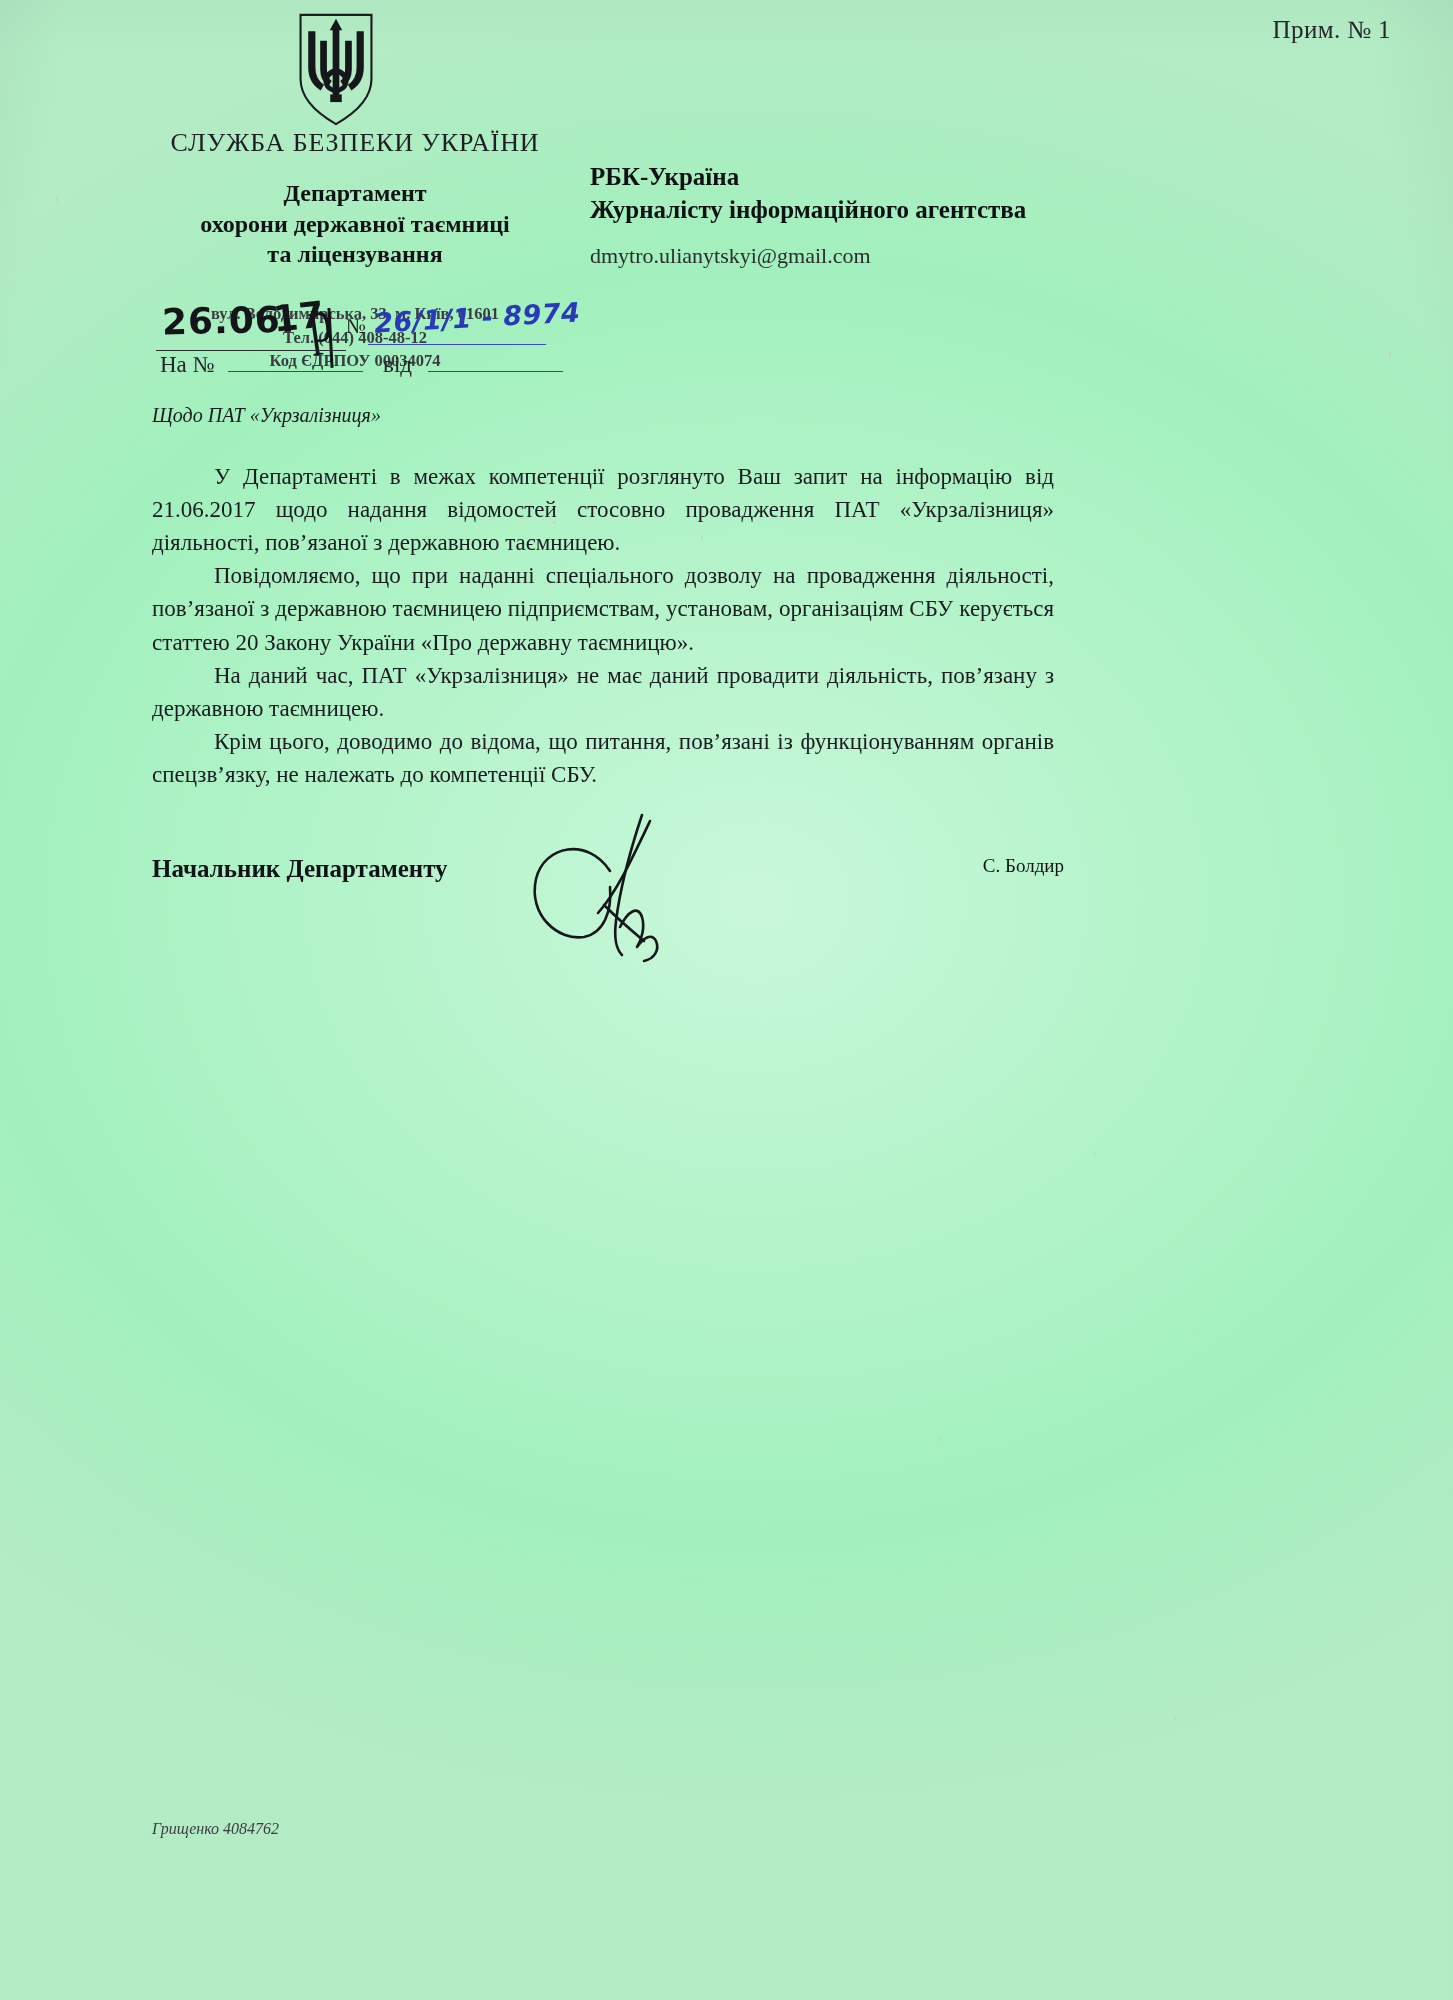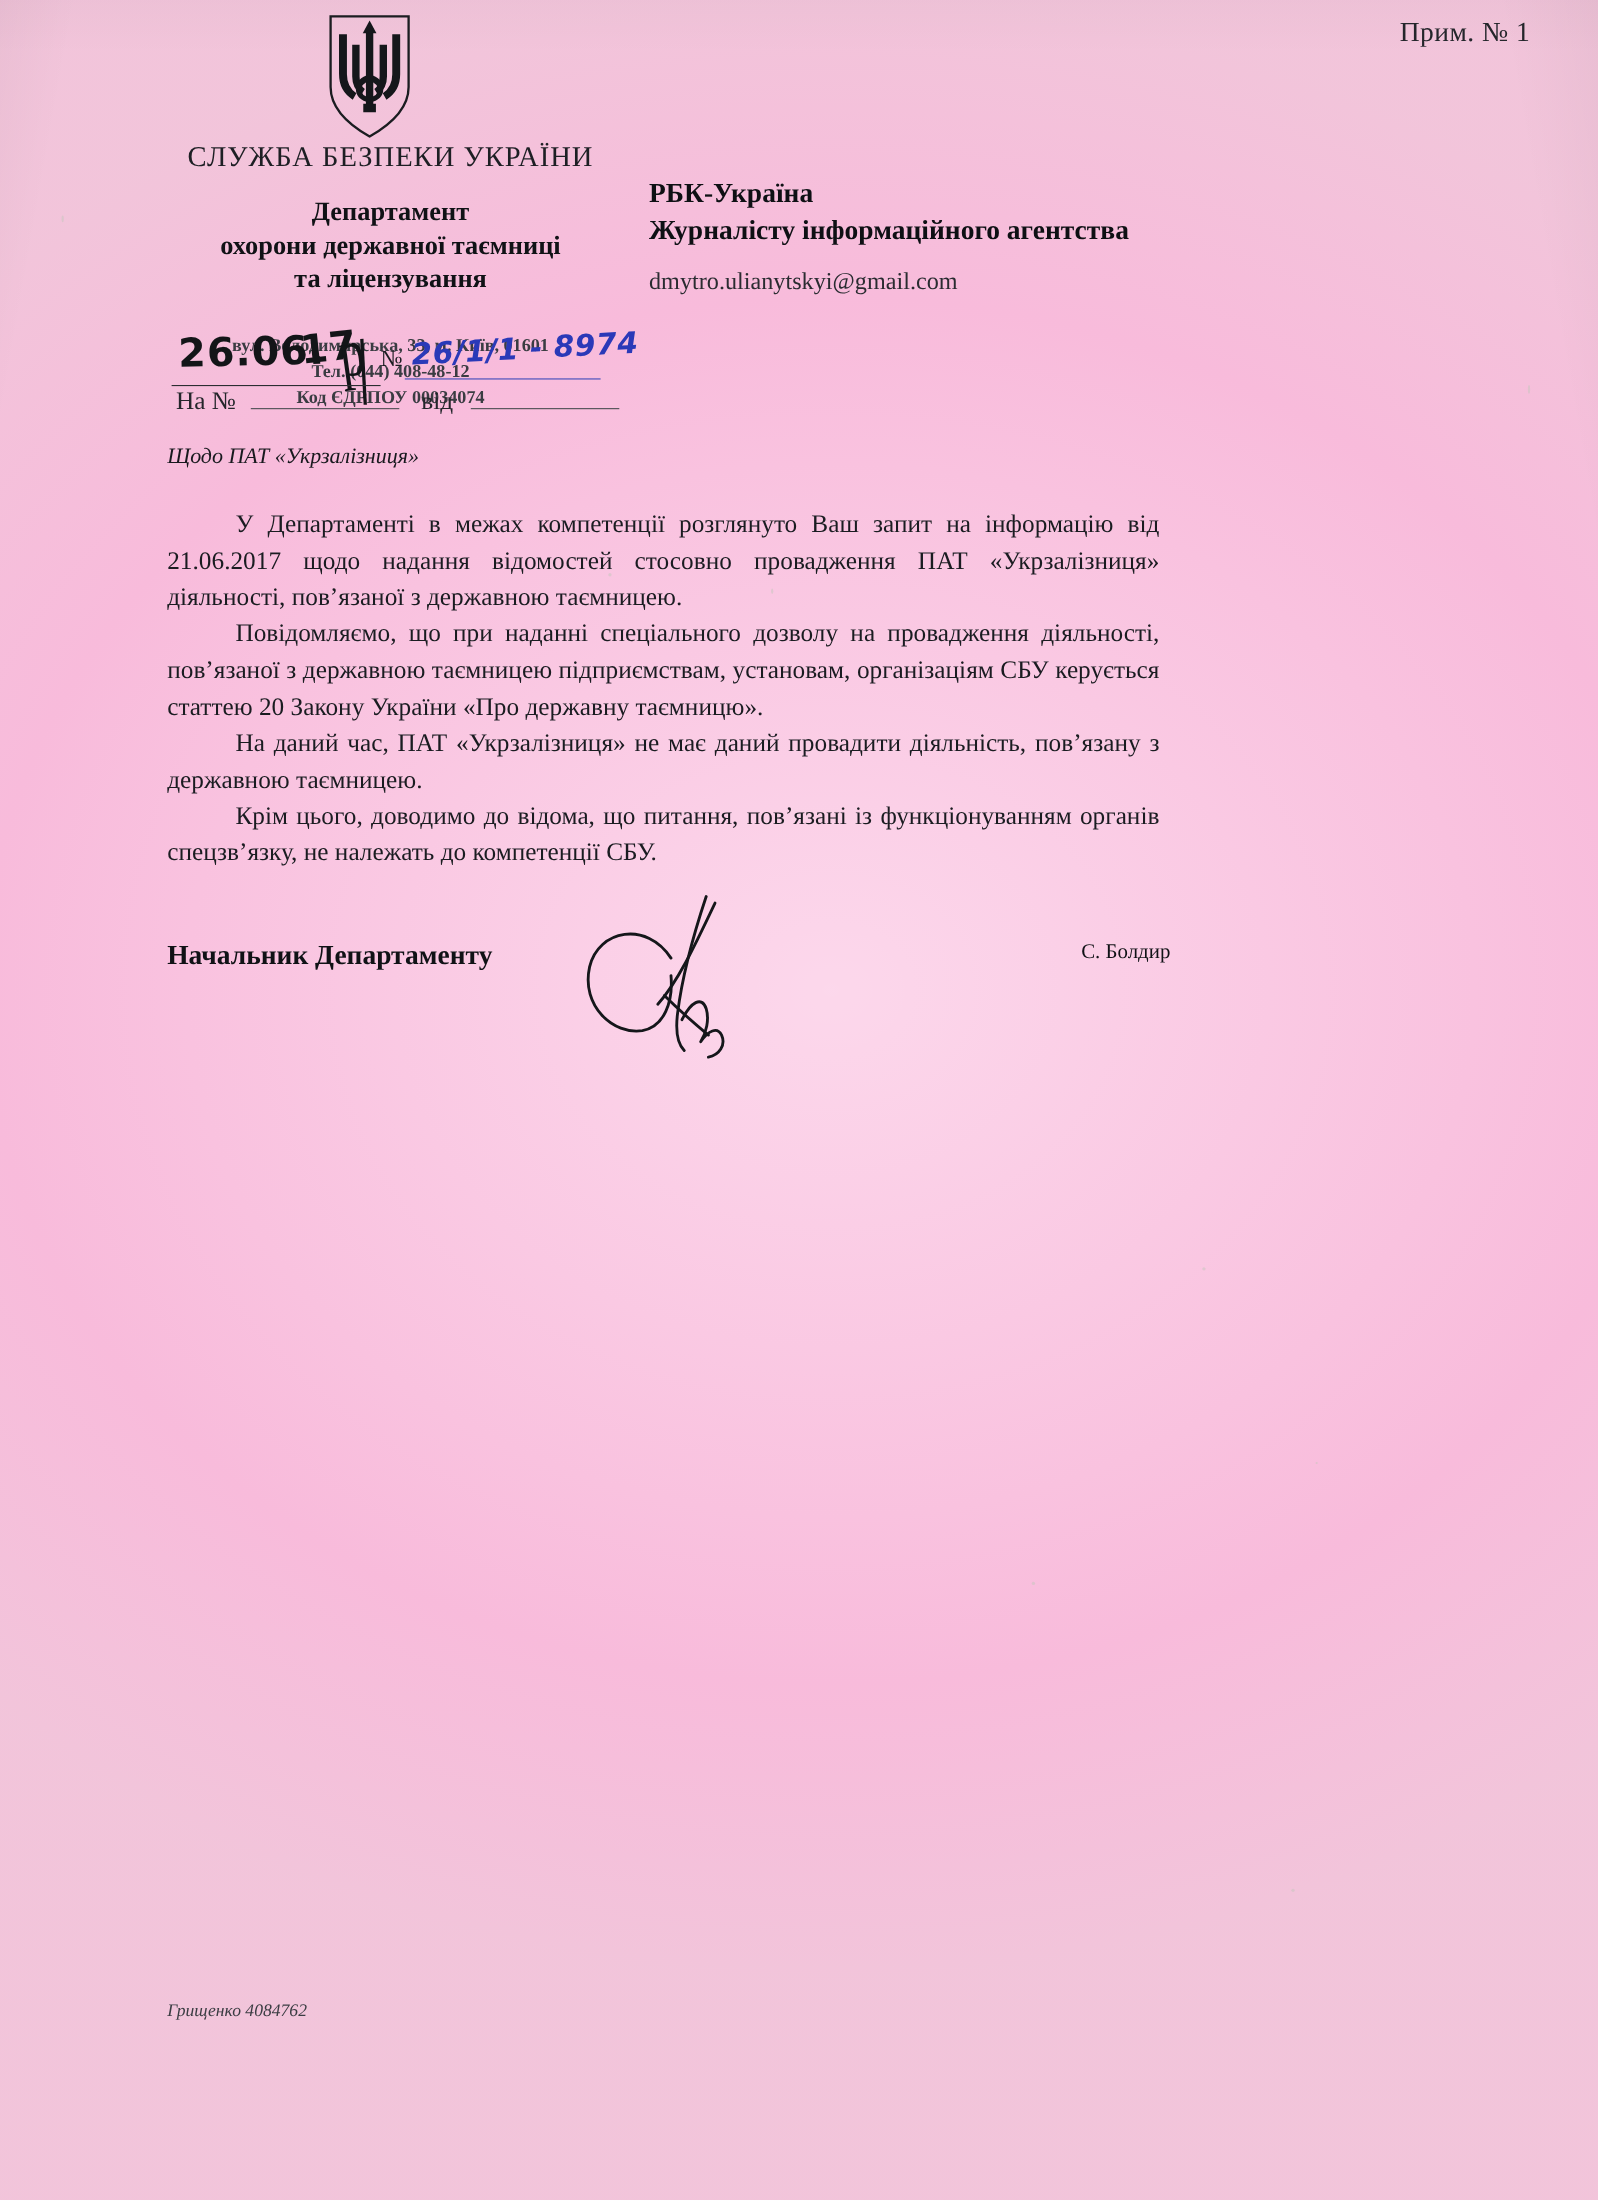--- a/index.html
+++ b/index.html
@@ -10,21 +10,21 @@
   }
   body {
     font-family: "Liberation Serif", "DejaVu Serif", serif;
     color: #16181c;
   }
   .page {
     position: relative;
     width: 1453px;
     height: 2000px;
     margin: 0 auto;
-    background: #f9a8d4;
+    background: #86efac;
     overflow: hidden;
   }
   
   .scan-tint {
     position: absolute;
     inset: 0;
     pointer-events: none;
     background:
       linear-gradient(100deg, rgba(0,0,0,0.030) 0px, rgba(0,0,0,0.0) 70px),
       linear-gradient(260deg, rgba(0,0,0,0.035) 0px, rgba(0,0,0,0.0) 90px),

